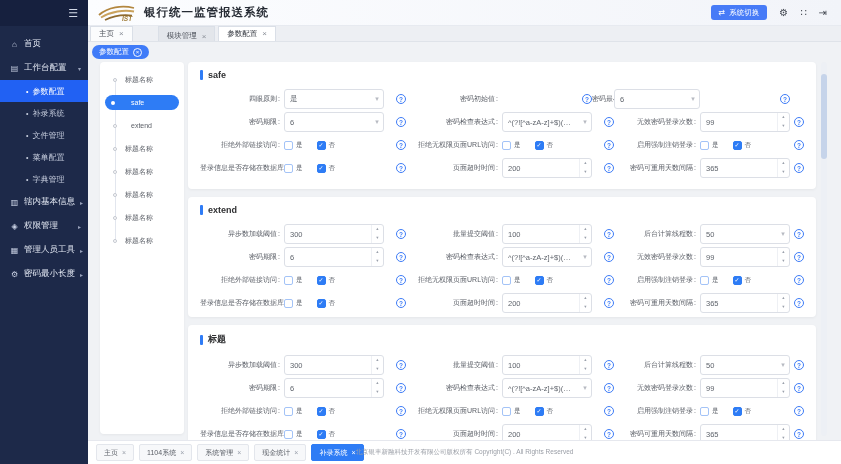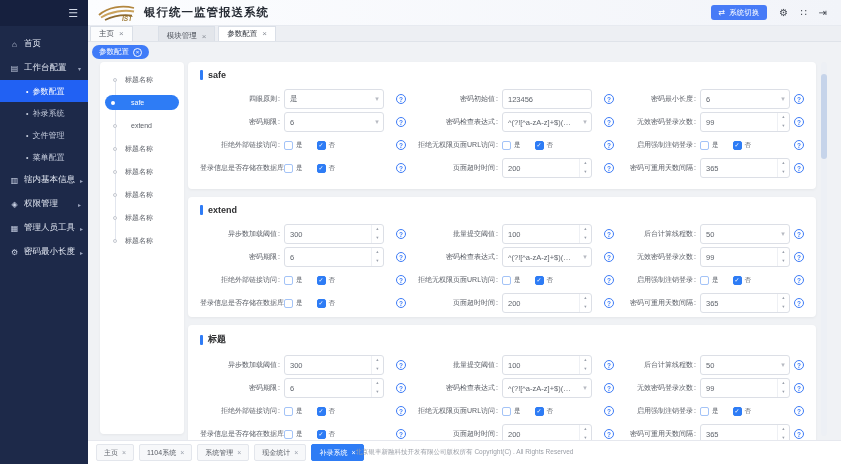--- a/index.html
+++ b/index.html
@@ -147,20 +147,24 @@
         <span>补录系统</span>
       </div>
       <div class="sub-item">
         <span class="dot">•</span>
         <span>文件管理</span>
       </div>
       <div class="sub-item">
         <span class="dot">•</span>
         <span>菜单配置</span>
       </div>
+      <div class="sub-item">
+        <span class="dot">•</span>
+        <span>字典管理</span>
+      </div>
       <div class="side-item">
         <span class="sic">▥</span>
         <span>辖内基本信息</span>
         <span class="caret">▸</span>
       </div>
       <div class="side-item">
         <span class="sic">◈</span>
         <span>权限管理</span>
         <span class="caret">▸</span>
       </div>
@@ -228,23 +232,20 @@
             <span class="sec-title">safe</span>
           </div>
           <div class="frow">
             <div class="f-label">四眼原则</div>
             <div class="ctrl">
               <span class="val">是</span>
               <span class="caret">▾</span>
             </div>
             <span class="help">?</span>
             <div class="f-label">密码初始值</div>
-            <div class="ctrl">
-              <span class="val">123456</span>
-            </div>
             <span class="help">?</span>
             <div class="f-label">密码最小长度</div>
             <div class="ctrl">
               <span class="val">6</span>
               <span class="caret">▾</span>
             </div>
             <span class="help">?</span>
           </div>
           <div class="frow">
             <div class="f-label">密码期限</div>

